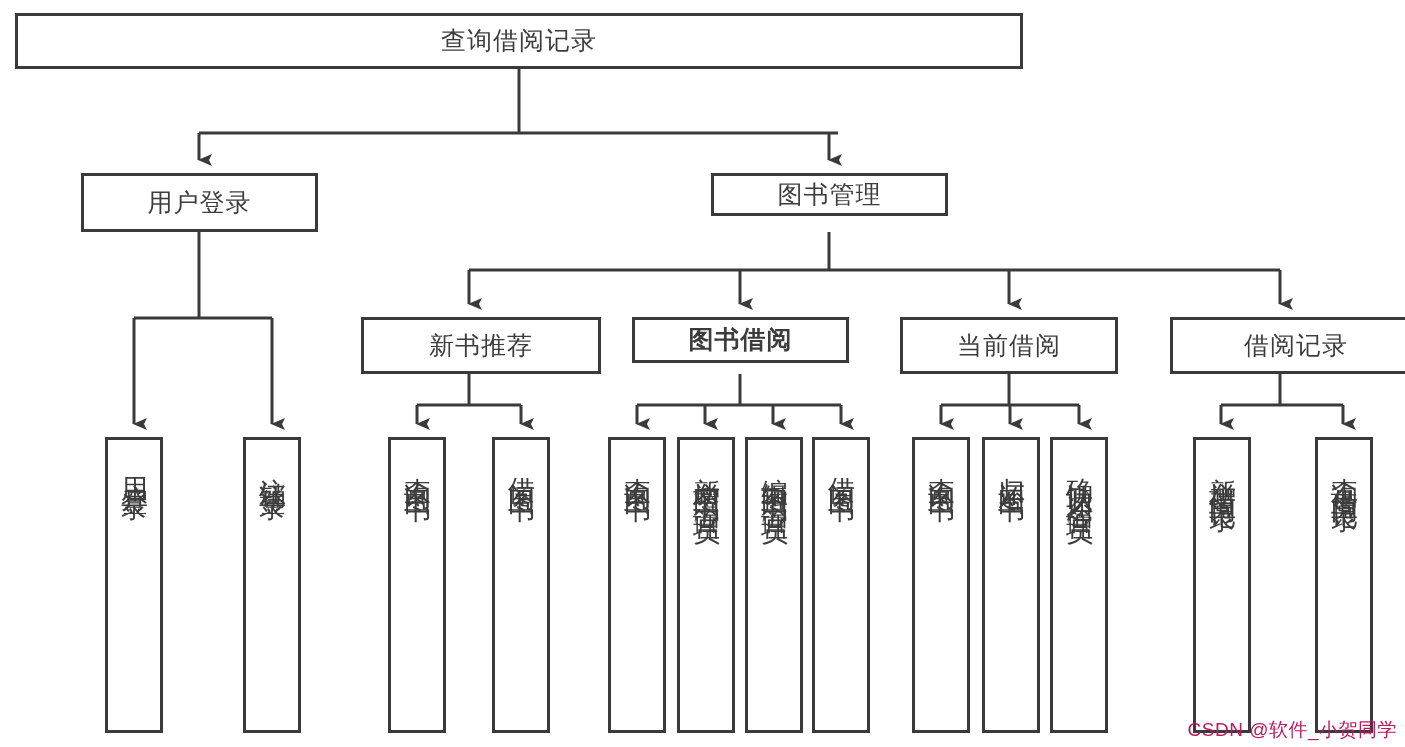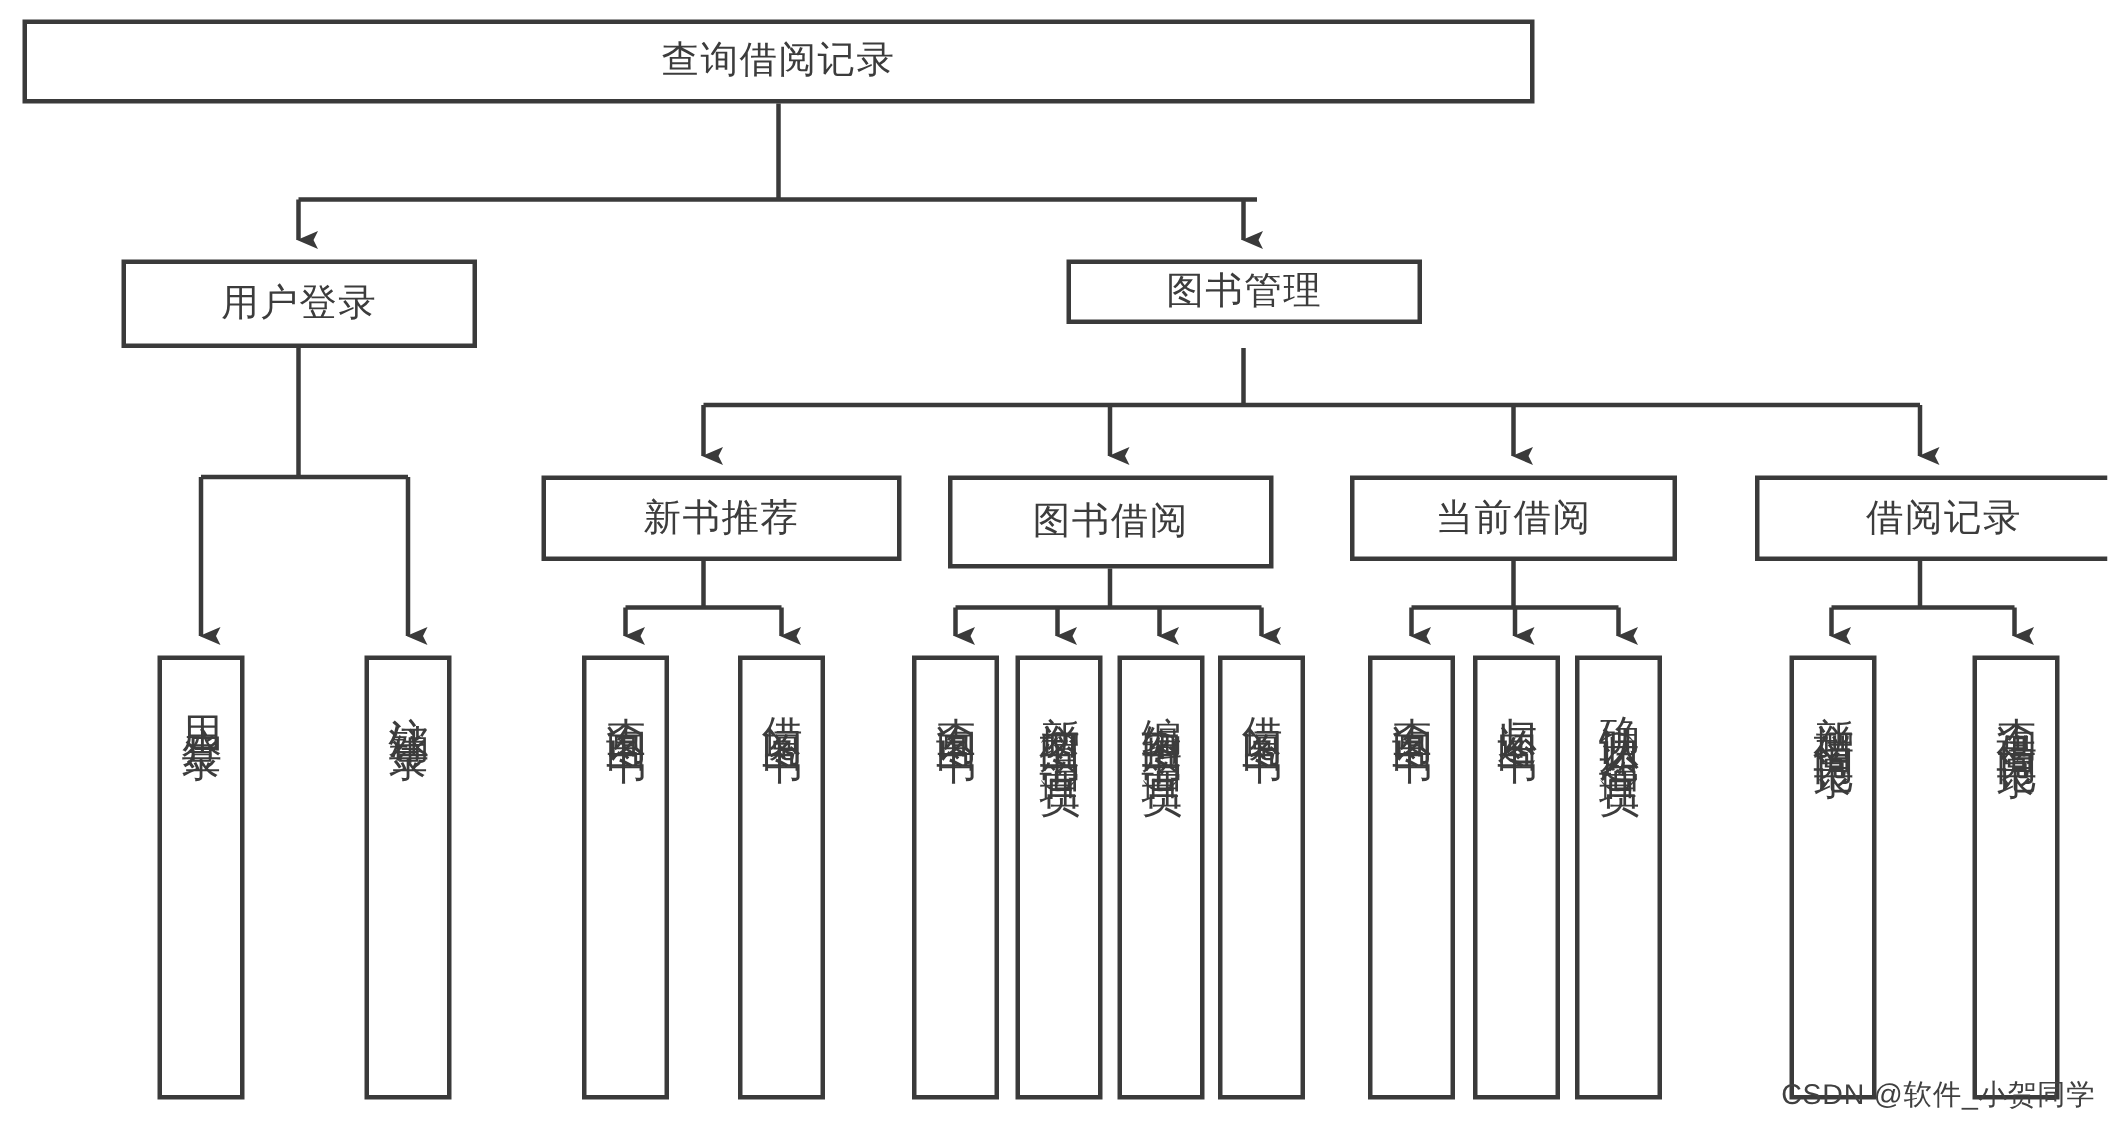--- a/index.html
+++ b/index.html
@@ -44,21 +44,21 @@
     letter-spacing:6px;
     line-height:1;
     white-space:nowrap;
   }
 
   #watermark{
     position:absolute;
     right:8px;
     bottom:4px;
     font-size:19px;
-    color:#404040;
+    color:#be185d;
     white-space:nowrap;
     letter-spacing:.5px;
   }
 </style>
 </head>
 <body>
 
 <div id="stage">
 
   <svg id="wires" viewBox="0 0 1405 747">
@@ -118,21 +118,21 @@
   <div class="node horiz" style="left:81px;top:173px;width:237px;height:59px;">
     <span class="lbl">用户登录</span>
   </div>
   <div class="node horiz" style="left:711px;top:173px;width:237px;height:43px;">
     <span class="lbl">图书管理</span>
   </div>
 
   <div class="node horiz" style="left:361px;top:317px;width:240px;height:57px;">
     <span class="lbl">新书推荐</span>
   </div>
-  <div class="node horiz" style="left:632px;top:317px;width:217px;height:62px;">
+  <div class="node horiz" style="left:632px;top:317px;width:217px;height:46px;font-weight:bold;">
     <span class="lbl">图书借阅</span>
   </div>
   <div class="node horiz" style="left:900px;top:317px;width:218px;height:57px;">
     <span class="lbl">当前借阅</span>
   </div>
   <div class="node horiz" style="left:1170px;top:317px;width:252px;height:57px;">
     <span class="lbl">借阅记录</span>
   </div>
 
   <div class="node vert" style="left:105px;top:437px;width:58px;height:296px;">

